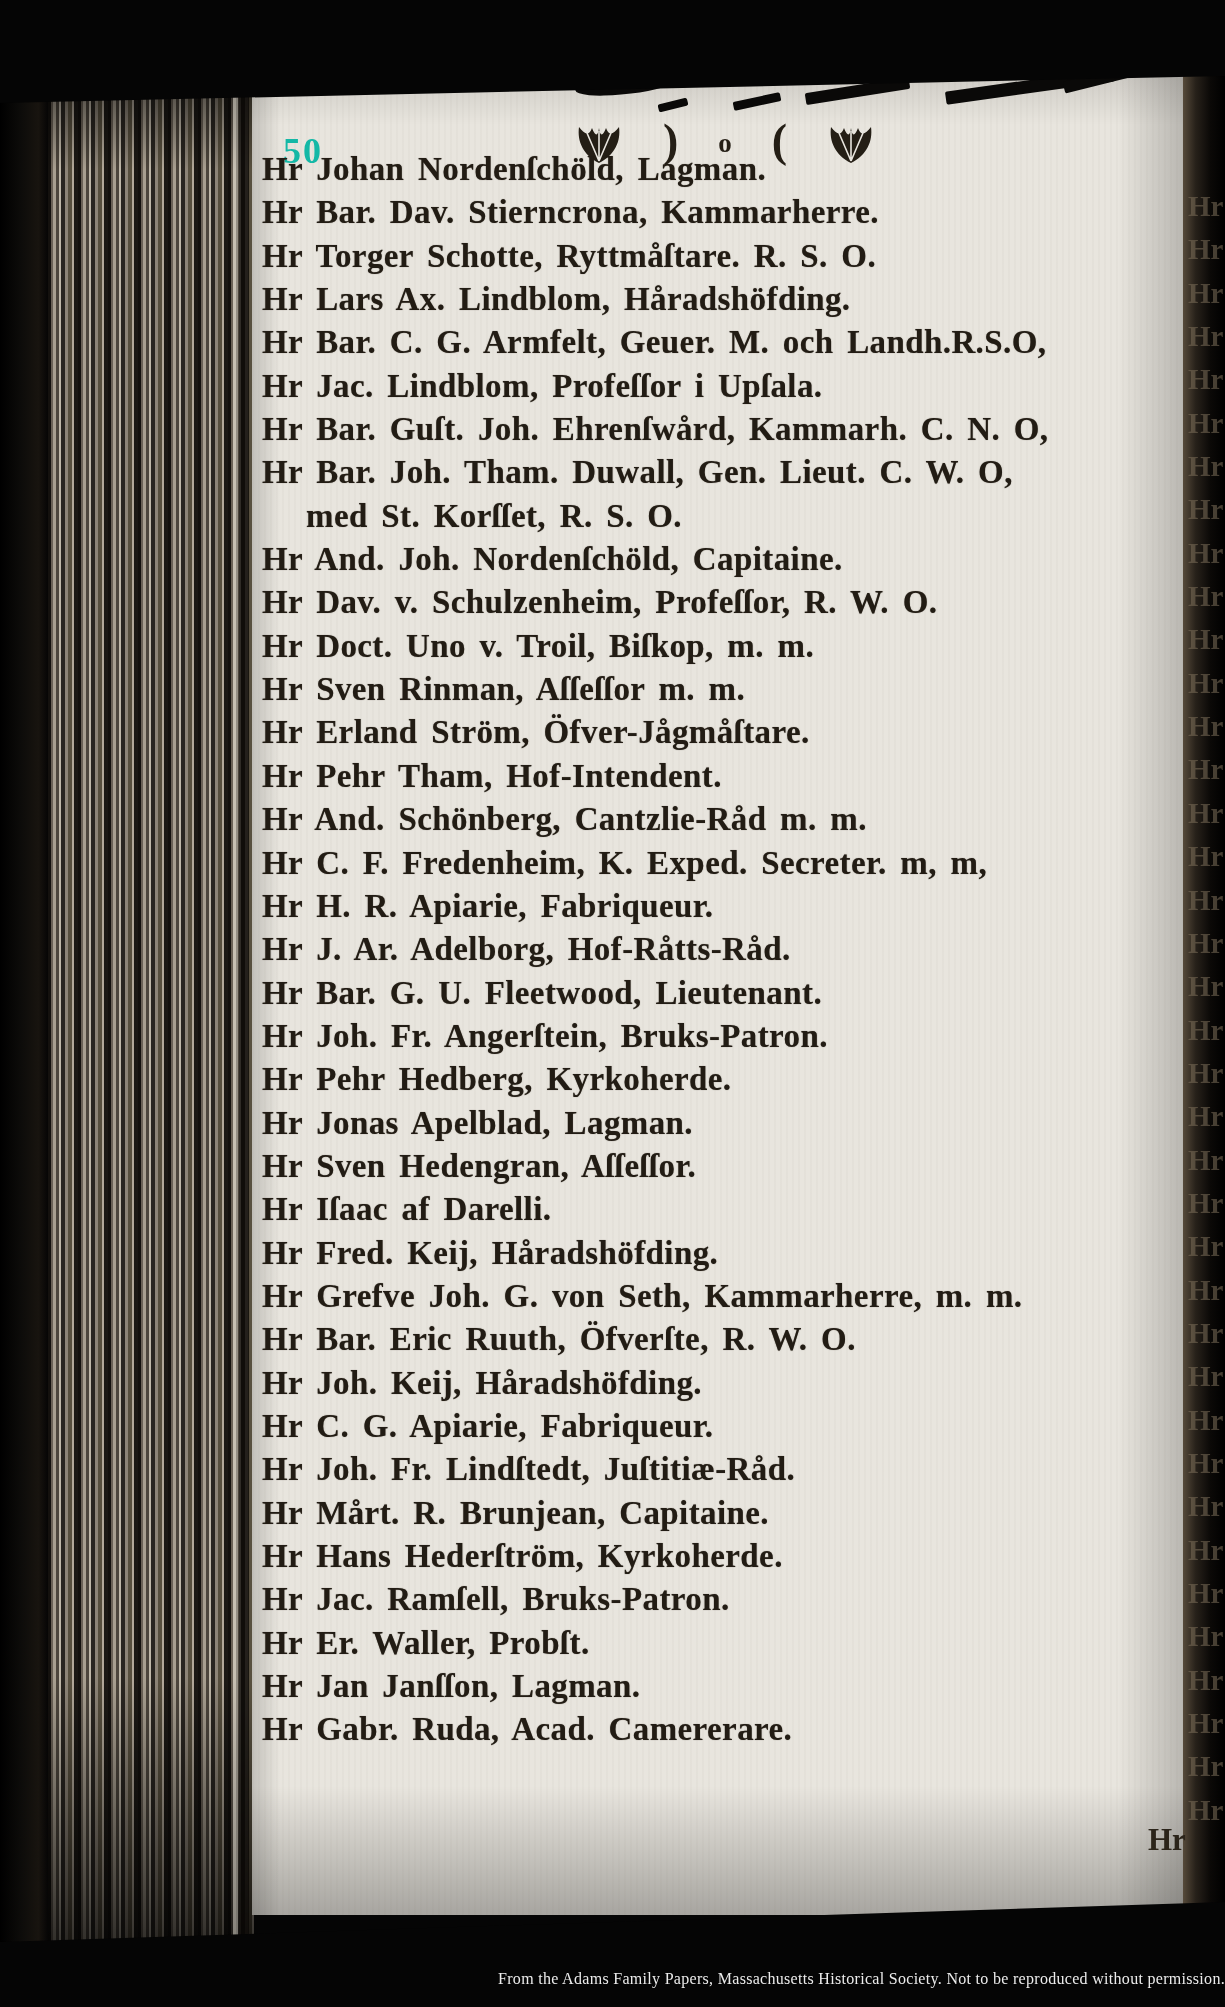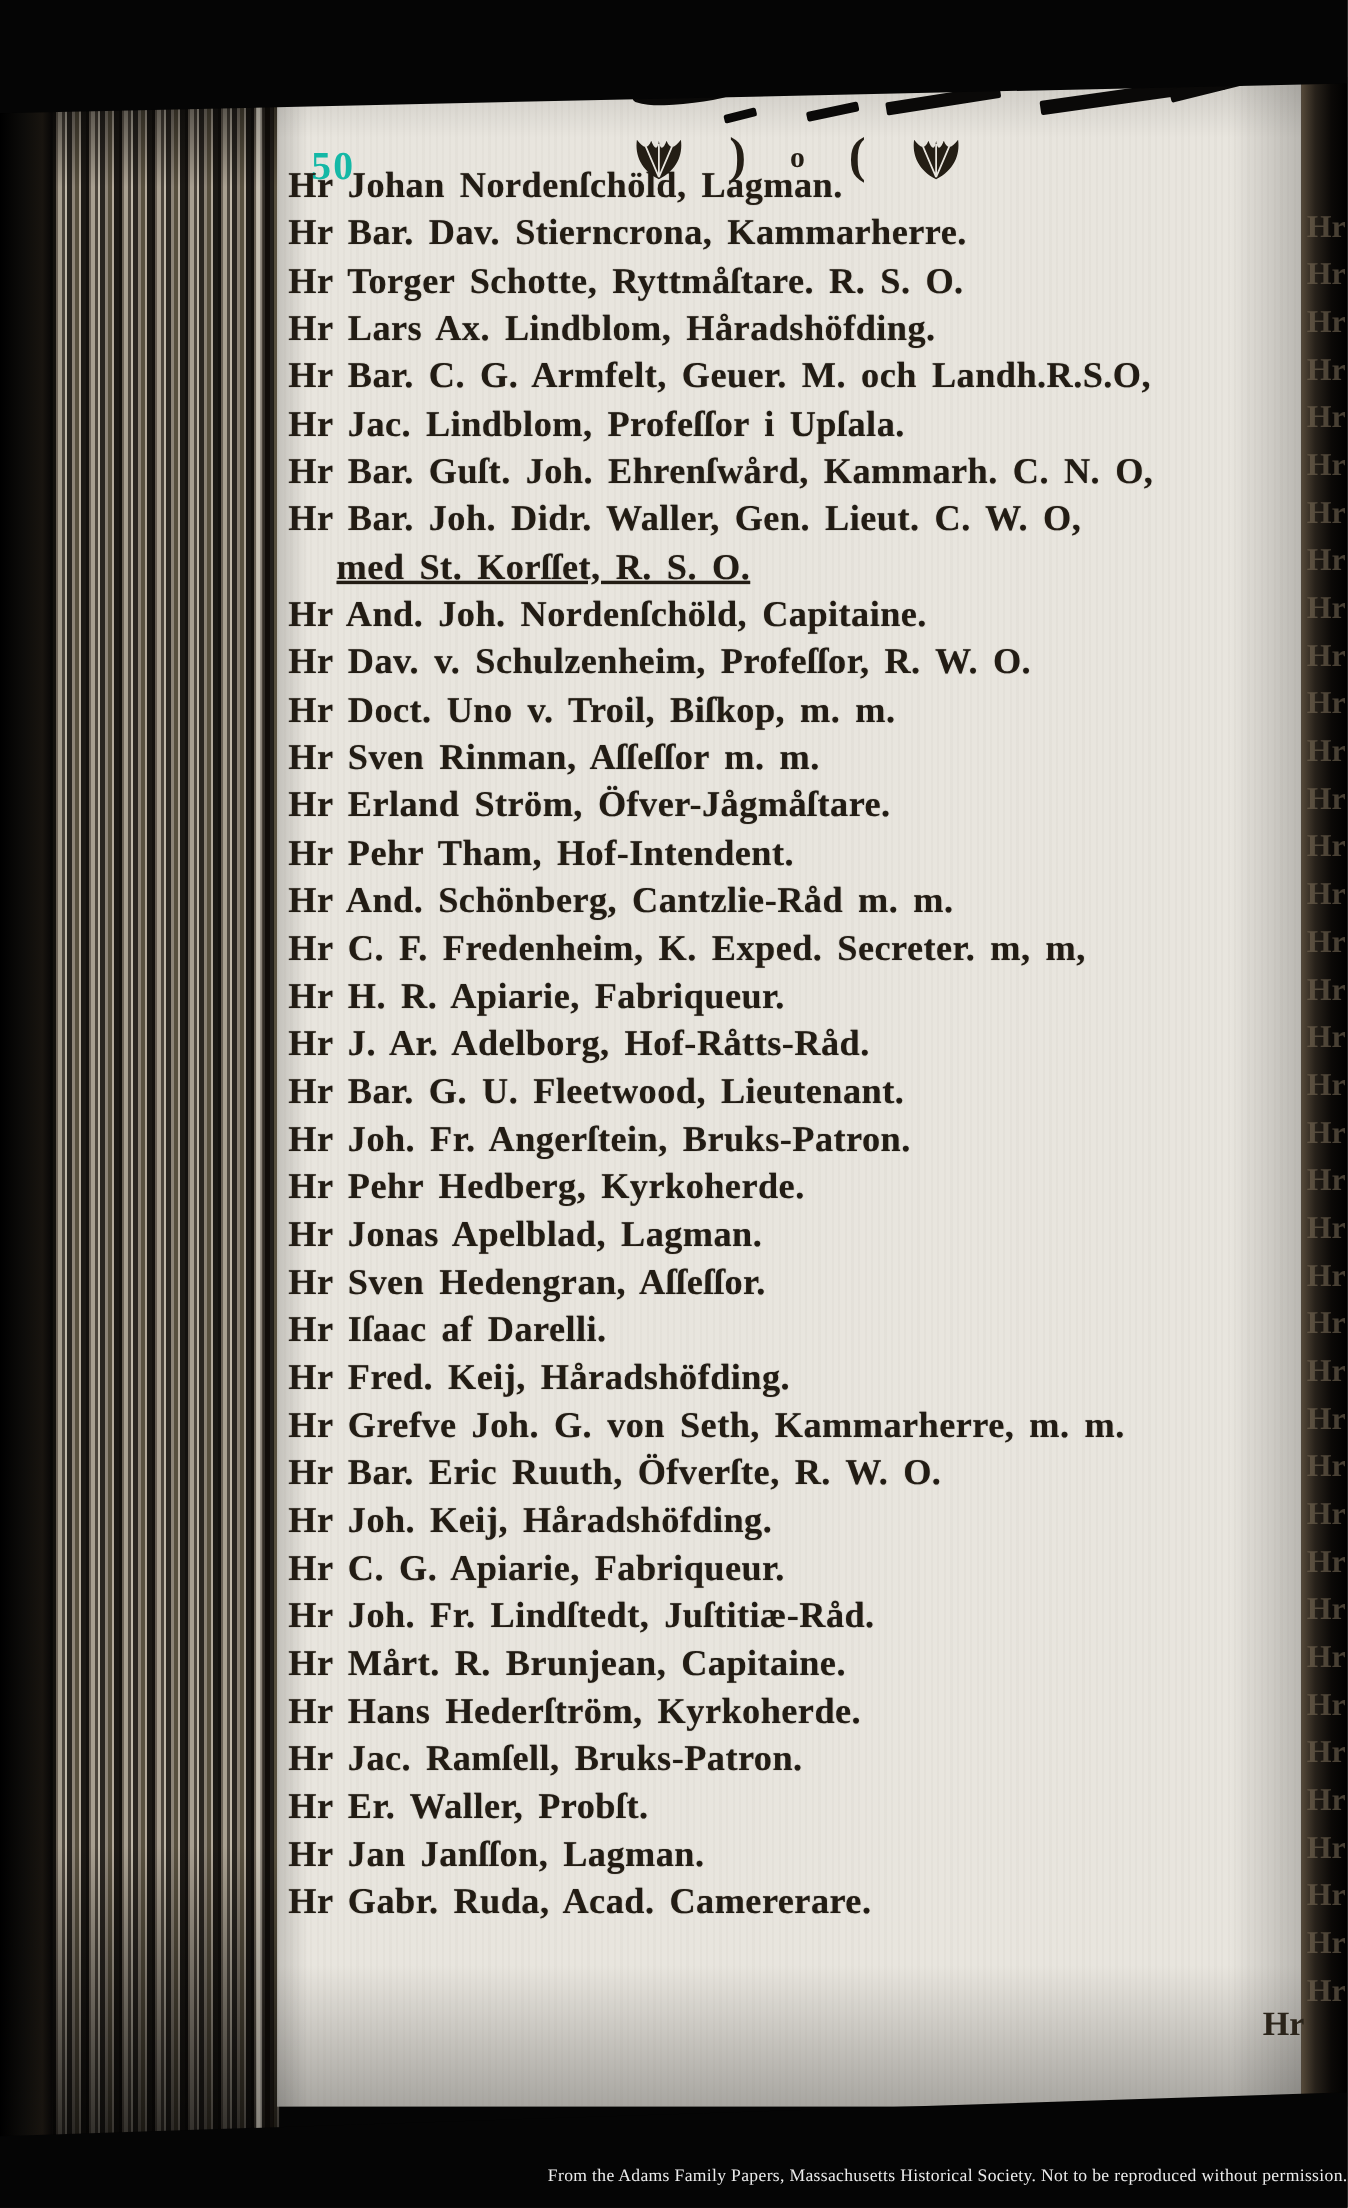--- a/index.html
+++ b/index.html
@@ -80,21 +80,21 @@
   .orn-ring{font-size:27px;font-weight:bold;}
   .shell{width:48px;height:44px;}
   
   .text-block{position:absolute;left:262px;top:148px;width:915px;}
   .text-line{
     height:43.35px;line-height:43.3px;white-space:nowrap;
     font-size:33px;font-weight:bold;color:#221c14;
     letter-spacing:.4px;word-spacing:5px;
     text-shadow:0 0 1px rgba(42,33,22,.55);
   }
-  .text-block div:nth-of-type(9){margin-left:44px;text-decoration:underline;}
+  .text-block div:nth-of-type(9){margin-left:44px;}
   .catchword{
     position:absolute;left:1148px;top:1822px;
     font-size:31px;font-weight:bold;color:#2b241a;
   }
   
   .caption{
     position:absolute;left:0;top:1970px;width:1225px;text-align:right;
     font-size:16px;color:#ececec;letter-spacing:.3px;z-index:10;
   }
 </style>
@@ -178,21 +178,21 @@
 
   <div class="text-block">
 
   <div class="text-line">Hr Johan Nordenſchöld, Lagman.</div>
       <div class="text-line">Hr Bar. Dav. Stierncrona, Kammarherre.</div>
       <div class="text-line">Hr Torger Schotte, Ryttmåſtare. R. S. O.</div>
       <div class="text-line">Hr Lars Ax. Lindblom, Håradshöfding.</div>
       <div class="text-line">Hr Bar. C. G. Armfelt, Geuer. M. och Landh.R.S.O,</div>
       <div class="text-line">Hr Jac. Lindblom, Profeſſor i Upſala.</div>
       <div class="text-line">Hr Bar. Guſt. Joh. Ehrenſwård, Kammarh. C. N. O,</div>
-      <div class="text-line">Hr Bar. Joh. Didr. Waller, Gen. Lieut. C. W. O,</div>
+      <div class="text-line">Hr Bar. Joh. Tham. Duwall, Gen. Lieut. C. W. O,</div>
       <div class="text-line">med St. Korſſet, R. S. O.</div>
       <div class="text-line">Hr And. Joh. Nordenſchöld, Capitaine.</div>
       <div class="text-line">Hr Dav. v. Schulzenheim, Profeſſor, R. W. O.</div>
       <div class="text-line">Hr Doct. Uno v. Troil, Biſkop, m. m.</div>
       <div class="text-line">Hr Sven Rinman, Aſſeſſor m. m.</div>
       <div class="text-line">Hr Erland Ström, Öfver-Jågmåſtare.</div>
       <div class="text-line">Hr Pehr Tham, Hof-Intendent.</div>
       <div class="text-line">Hr And. Schönberg, Cantzlie-Råd m. m.</div>
       <div class="text-line">Hr C. F. Fredenheim, K. Exped. Secreter. m, m,</div>
       <div class="text-line">Hr H. R. Apiarie, Fabriqueur.</div>

